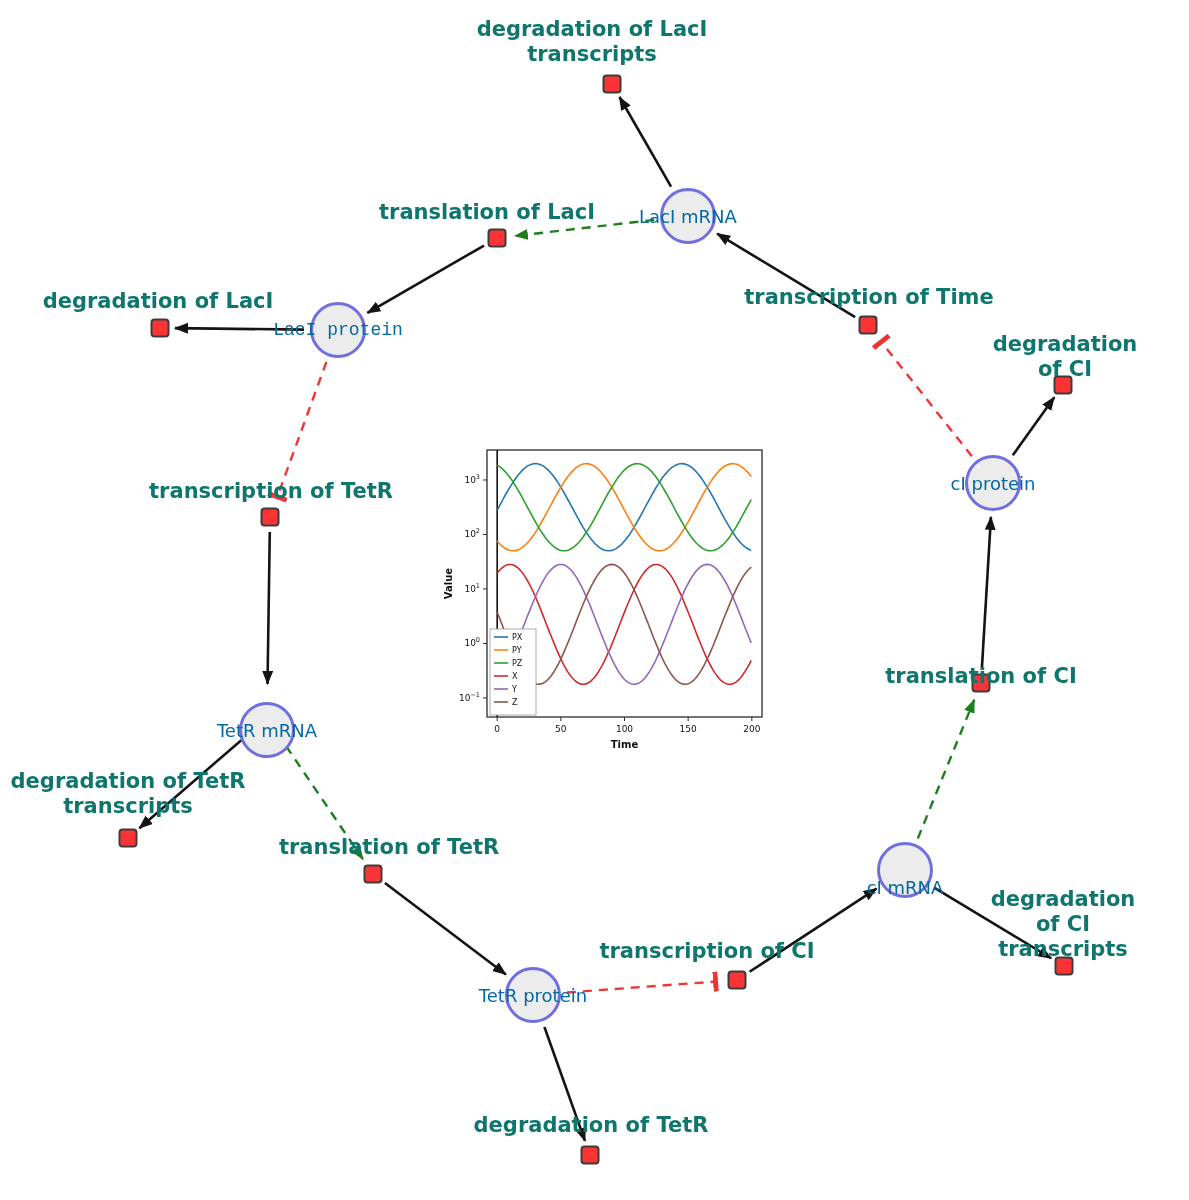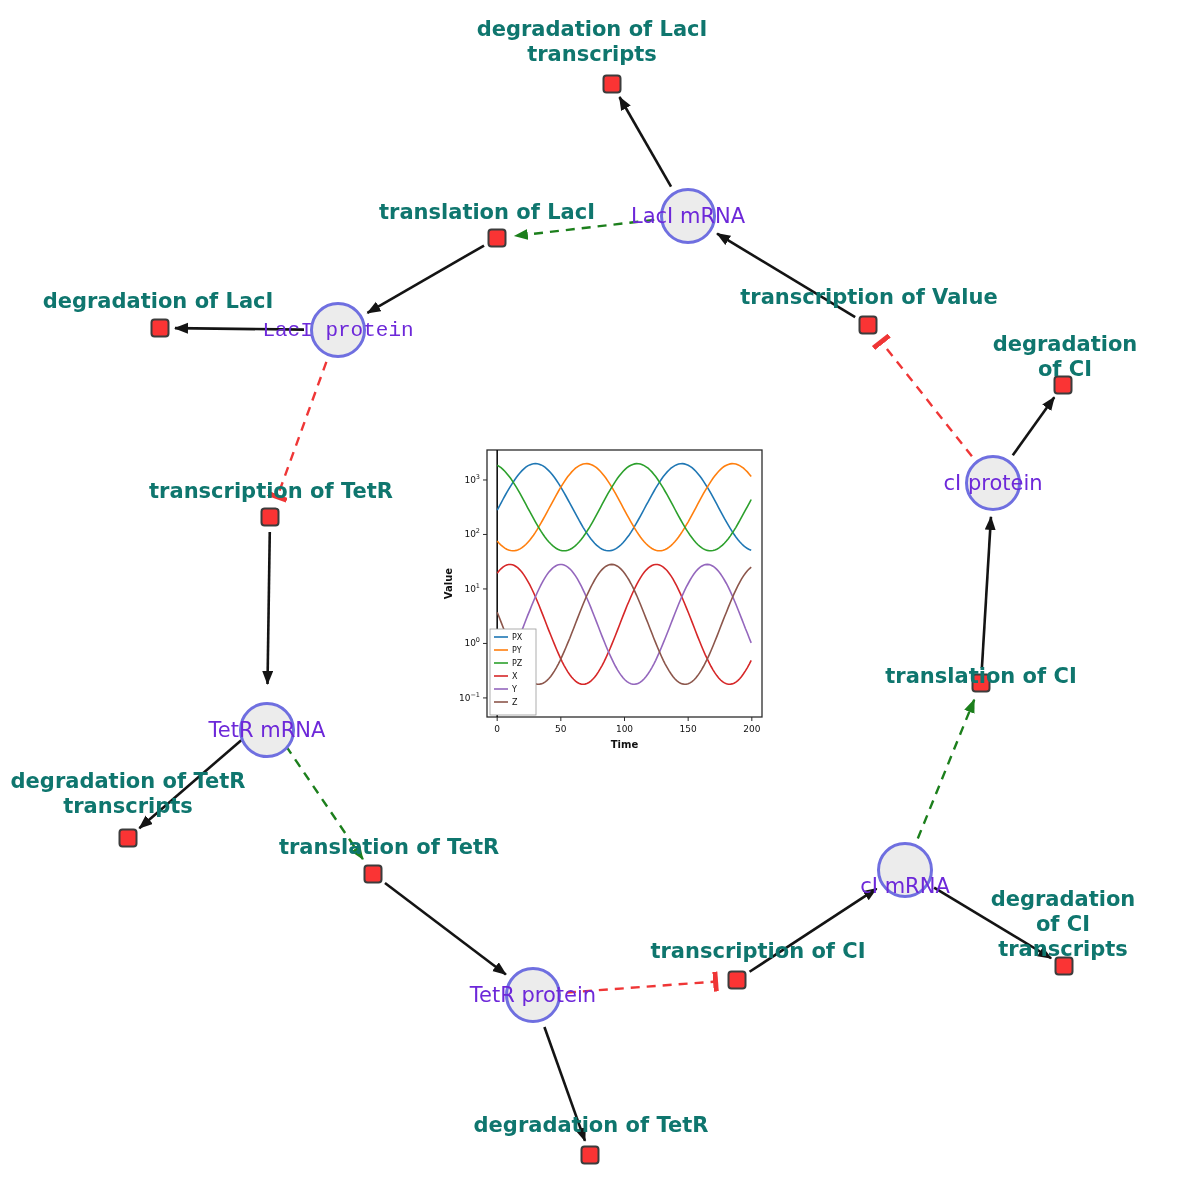--- a/index.html
+++ b/index.html
@@ -2,21 +2,21 @@
 <html><head>
 <meta charset="utf-8">
 <style>
   html,body{margin:0;padding:0;background:#ffffff;}
   body{font-family:"DejaVu Sans", sans-serif;}
   .canvas{position:relative;width:1189px;height:1200px;background:#fff;overflow:hidden;}
   #edges{position:absolute;left:0;top:0;}
   #nodes{position:absolute;left:0;top:0;width:100%;height:100%;}
   .species-node{position:absolute;transform:translate(-50%,-50%);display:flex;align-items:center;justify-content:center;}
   .species-circle{width:56px;height:56px;border-radius:50%;background:#ececec;border:3px solid #6f6fe0;box-sizing:border-box;}
-  .species-label{position:absolute;white-space:nowrap;font-size:21px;color:#6d28d9;}
+  .species-label{position:absolute;white-space:nowrap;font-size:18px;color:#0369a1;}
   .reaction-square{position:absolute;transform:translate(-50%,-50%);width:19px;height:19px;background:#fa3434;border:2.5px solid #3c3c3c;border-radius:4px;box-sizing:border-box;}
   .reaction-label{position:absolute;transform:translate(-50%,-50%);font-weight:bold;font-size:21px;color:#0f766e;text-align:center;white-space:pre-line;line-height:1.18;}
   .inset{position:absolute;left:439px;top:438px;width:333px;height:321px;background:#fff;}
   .inset svg text{fill:#111;}
 </style>
 </head>
 <body>
 
 <div class="canvas">
   <svg id="edges" width="1189" height="1200">
@@ -76,34 +76,34 @@
         <div class="species-label">cI protein</div>
       </div>
       <div class="reaction-square" style="left: 612px; top: 84px;"></div>
       <div class="reaction-label" style="left: 592px; top: 42px;">degradation of LacI
 transcripts</div>
       <div class="reaction-square" style="left: 497px; top: 238px;"></div>
       <div class="reaction-label" style="left: 487px; top: 212px;">translation of LacI</div>
       <div class="reaction-square" style="left: 160px; top: 328px;"></div>
       <div class="reaction-label" style="left: 158px; top: 301px;">degradation of LacI</div>
       <div class="reaction-square" style="left: 868px; top: 325px;"></div>
-      <div class="reaction-label" style="left: 869px; top: 297px;">transcription of Value</div>
+      <div class="reaction-label" style="left: 869px; top: 297px;">transcription of Time</div>
       <div class="reaction-square" style="left: 1063px; top: 385px;"></div>
       <div class="reaction-label" style="left: 1065px; top: 357px;">degradation of CI</div>
       <div class="reaction-square" style="left: 270px; top: 517px;"></div>
       <div class="reaction-label" style="left: 271px; top: 491px;">transcription of TetR</div>
       <div class="reaction-square" style="left: 128px; top: 838px;"></div>
       <div class="reaction-label" style="left: 128px; top: 794px;">degradation of TetR
 transcripts</div>
       <div class="reaction-square" style="left: 373px; top: 874px;"></div>
       <div class="reaction-label" style="left: 389px; top: 847px;">translation of TetR</div>
       <div class="reaction-square" style="left: 981px; top: 683px;"></div>
       <div class="reaction-label" style="left: 981px; top: 676px;">translation of CI</div>
       <div class="reaction-square" style="left: 737px; top: 980px;"></div>
-      <div class="reaction-label" style="left: 758px; top: 951px;">transcription of CI</div>
+      <div class="reaction-label" style="left: 707px; top: 951px;">transcription of CI</div>
       <div class="reaction-square" style="left: 1064px; top: 966px;"></div>
       <div class="reaction-label" style="left: 1063px; top: 924px;">degradation of CI
 transcripts</div>
       <div class="reaction-square" style="left: 590px; top: 1155px;"></div>
       <div class="reaction-label" style="left: 591px; top: 1125px;">degradation of TetR</div>
     </div>
   <div class="inset">
     <svg id="chart" width="333" height="321">
         <rect x="48" y="12" width="275" height="267" fill="none" stroke="#2b2b2b" stroke-width="1.3"></rect>
         <line x1="58.18518518518518" y1="12" x2="58.18518518518518" y2="279" stroke="#111" stroke-width="1.6"></line>

